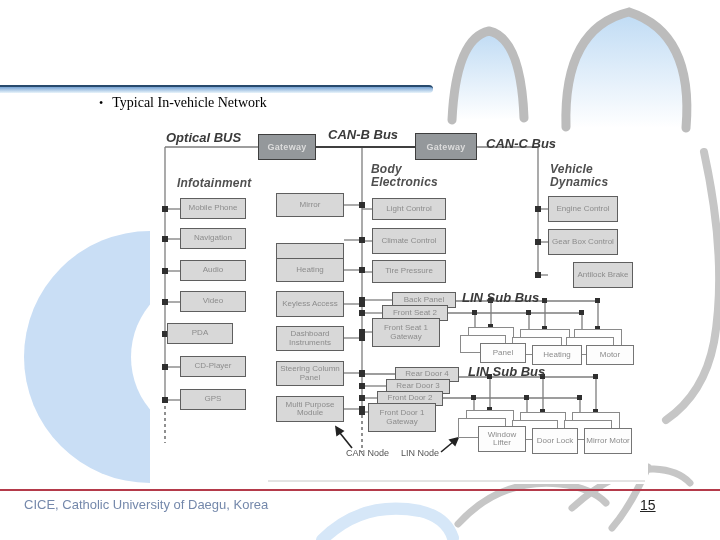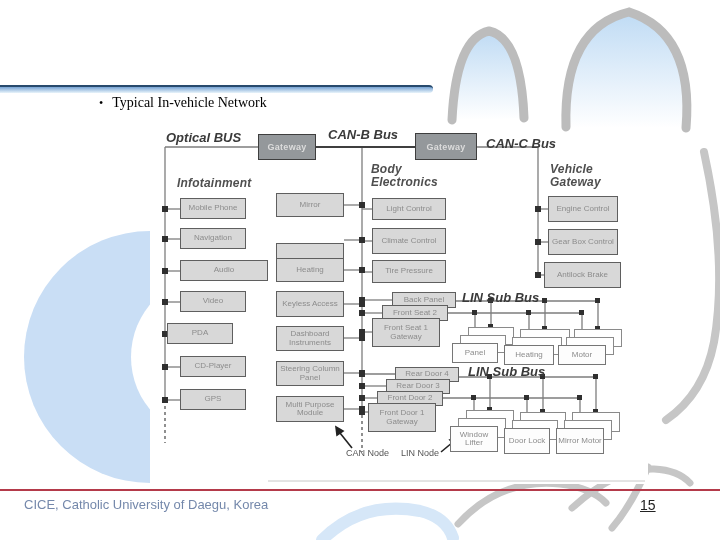--- a/index.html
+++ b/index.html
@@ -15,21 +15,21 @@
             font-size:14px; color:#000; z-index:5; }
   #title .b { margin-right:9px; font-size:12px; }
 
   #panel { position:absolute; left:150px; top:124px; width:498px; height:360px; background:#fff; z-index:1; }
 
   .gbox { position:absolute; background:#d8d8d8; border:1.4px solid #5f5f5f; color:#8c8c8c;
           font-size:8px; line-height:1.06; display:flex; align-items:center; justify-content:center;
           text-align:center; z-index:4; padding:1px; }
   .wbox { position:absolute; background:#fdfdfd; border:1.3px solid #767676; color:#8c8c8c;
           font-size:8px; line-height:1.06; display:flex; align-items:center; justify-content:center;
-          text-align:center; z-index:4; padding:1px; }
+          text-align:center; z-index:4; padding:1px;margin-left:28px; }
   .dup  { position:absolute; background:#fff; border:1.2px solid #8a8a8a; z-index:3; }
 
   .gateway { position:absolute; background:#94989b; border:1.6px solid #3e3e3e; color:#dcdcdc;
              font-size:9px; font-weight:bold; letter-spacing:.3px; display:flex; align-items:center;
              justify-content:center; z-index:4; }
 
   .heading  { position:absolute; font-style:italic; font-weight:bold; color:#4f4f4f;
               font-size:12px; line-height:1.08; z-index:5; letter-spacing:.2px; }
   .buslabel { position:absolute; font-style:italic; font-weight:bold; color:#3a3a3a;
               font-size:13px; z-index:5; white-space:nowrap; }
@@ -208,25 +208,25 @@
   <div class="gateway" style="left:415px;top:133px;width:62px;height:27px">Gateway</div>
 
   <div class="buslabel" style="left:166px;top:130px">Optical BUS</div>
   <div class="buslabel" style="left:328px;top:127px">CAN-B Bus</div>
   <div class="buslabel" style="left:486px;top:136px">CAN-C Bus</div>
   <div class="buslabel" style="left:462px;top:290px">LIN Sub Bus</div>
   <div class="buslabel" style="left:468px;top:364px">LIN Sub Bus</div>
 
   <div class="heading" style="left:177px;top:177px">Infotainment</div>
   <div class="heading" style="left:371px;top:163px;width:70px">Body Electronics</div>
-  <div class="heading" style="left:550px;top:163px;width:66px">Vehicle Gateway</div>
+  <div class="heading" style="left:550px;top:163px;width:66px">Vehicle Dynamics</div>
 
   <div class="gbox" style="left:180px;top:198px;width:66px;height:21px">Mobile Phone</div>
   <div class="gbox" style="left:180px;top:228px;width:66px;height:21px">Navigation</div>
-  <div class="gbox" style="left:180px;top:260px;width:88px;height:21px">Audio</div>
+  <div class="gbox" style="left:180px;top:260px;width:66px;height:21px">Audio</div>
   <div class="gbox" style="left:180px;top:291px;width:66px;height:21px">Video</div>
   <div class="gbox" style="left:167px;top:323px;width:66px;height:21px">PDA</div>
   <div class="gbox" style="left:180px;top:356px;width:66px;height:21px">CD-Player</div>
   <div class="gbox" style="left:180px;top:389px;width:66px;height:21px">GPS</div>
 
   <div class="gbox" style="left:276px;top:193px;width:68px;height:24px">Mirror</div>
   <div class="gbox" style="left:276px;top:243px;width:68px;height:36px">Roof Control</div>
   <div class="gbox" style="left:276px;top:258px;width:68px;height:24px">Heating</div>
   <div class="gbox" style="left:276px;top:291px;width:68px;height:26px">Keyless Access</div>
   <div class="gbox" style="left:276px;top:326px;width:68px;height:25px">Dashboard Instruments</div>
@@ -261,21 +261,21 @@
   <div class="wbox" style="left:450px;top:426px;width:48px;height:26px">Window Lifter</div>
   <div class="dup" style="left:520px;top:412px;width:46px;height:20px"></div>
   <div class="dup" style="left:512px;top:420px;width:46px;height:20px"></div>
   <div class="wbox" style="left:504px;top:428px;width:46px;height:26px">Door Lock</div>
   <div class="dup" style="left:572px;top:412px;width:48px;height:20px"></div>
   <div class="dup" style="left:564px;top:420px;width:48px;height:20px"></div>
   <div class="wbox" style="left:556px;top:428px;width:48px;height:26px">Mirror Motor</div>
 
   <div class="gbox" style="left:548px;top:196px;width:70px;height:26px">Engine Control</div>
   <div class="gbox" style="left:548px;top:229px;width:70px;height:26px">Gear Box Control</div>
-  <div class="gbox" style="left:544px;top:262px;width:77px;height:26px">Antilock Brake</div>
+  <div class="gbox" style="left:573px;top:262px;width:60px;height:26px">Antilock Brake</div>
 
   <div class="notelabel" style="left:346px;top:448px">CAN Node</div>
   <div class="notelabel" style="left:401px;top:448px">LIN Node</div>
 
   <div id="footerline"></div>
   <div id="footertext">CICE, Catholic University of Daegu, Korea</div>
   <div id="pagenum">15</div>
 
 </div>
 

